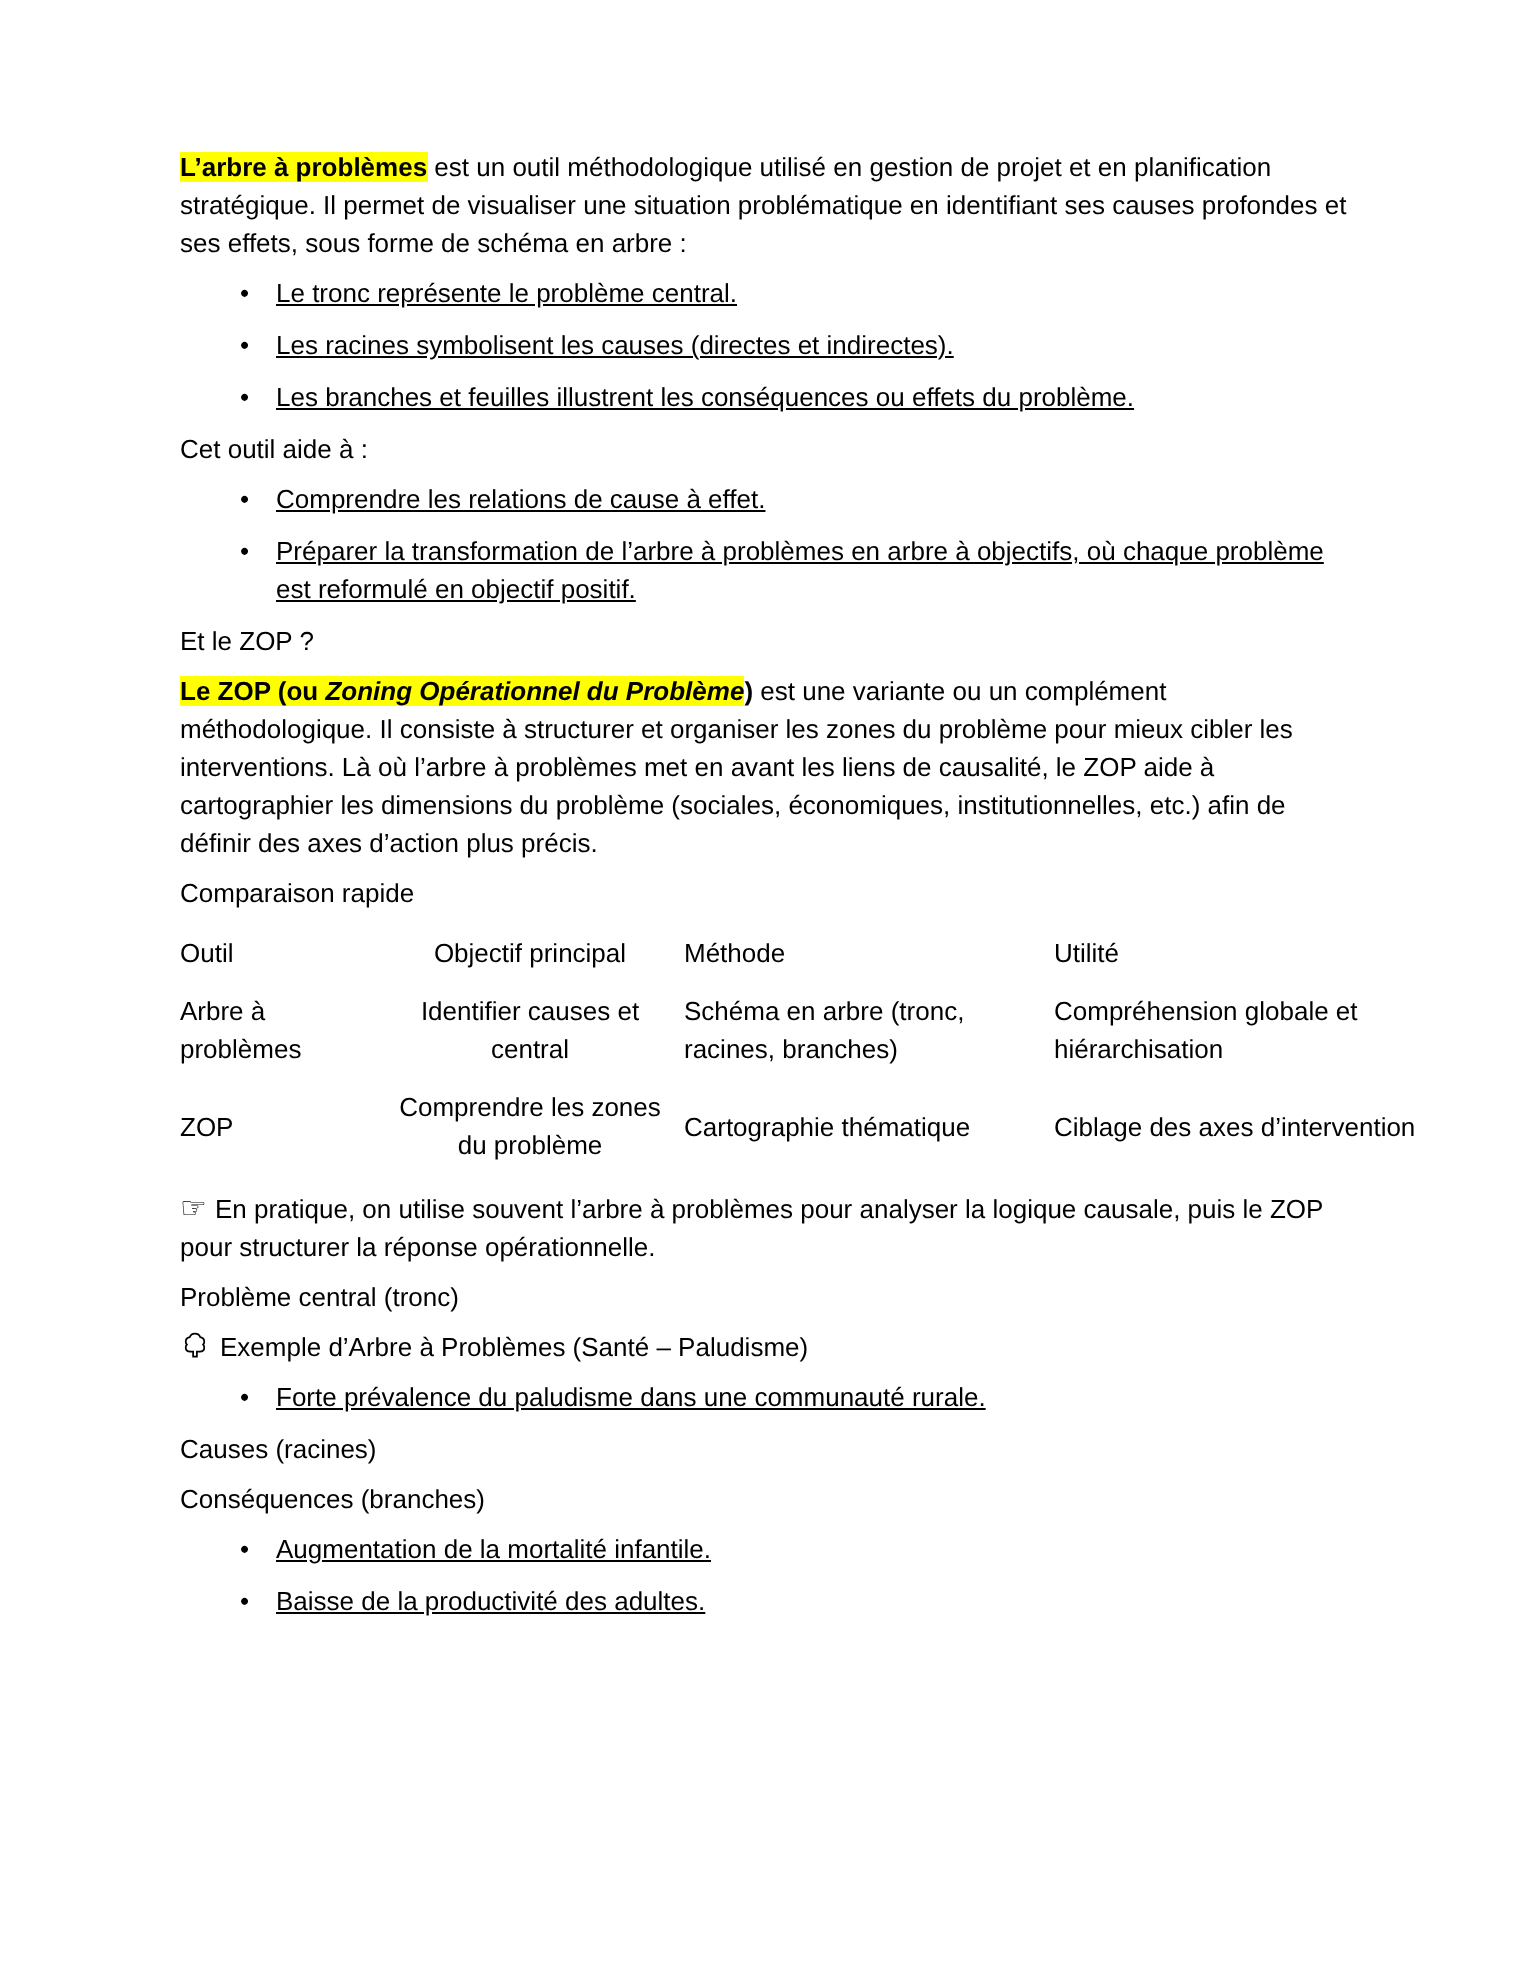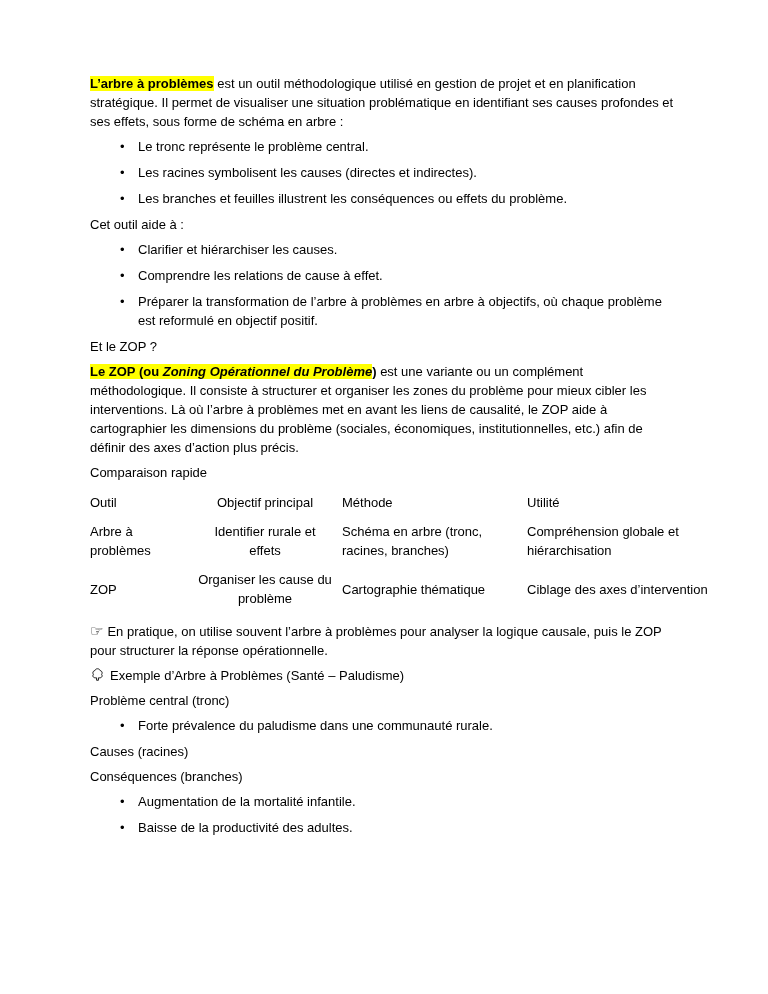--- a/index.html
+++ b/index.html
@@ -23,20 +23,21 @@
   .hl {
     background: #ffff00;
     font-weight: bold;
   }
   .hl i { }
   b.plain { font-weight: bold; }
   ul.bullets {
     list-style: none;
     margin: 0 0 6px 0;
     padding: 0;
+    text-decoration: underline;
   }
   ul.bullets li {
     position: relative;
     padding-left: 48px;
     margin: 0 0 7px 0;
   }
   ul.bullets li::before {
     content: "\2022";
     position: absolute;
     left: 30px;
@@ -76,60 +77,59 @@
   <p><mark class="hl">L’arbre à problèmes</mark><span> est un outil méthodologique utilisé en gestion de projet et en planification stratégique. Il permet de visualiser une situation problématique en identifiant ses causes profondes et ses effets, sous forme de schéma en arbre :</span></p>
 
   <ul class="bullets">
     <li>Le tronc représente le problème central.</li>
     <li>Les racines symbolisent les causes (directes et indirectes).</li>
     <li>Les branches et feuilles illustrent les conséquences ou effets du problème.</li>
   </ul>
 
   <p>Cet outil aide à :</p>
   <ul class="bullets">
-    <li>Clarifier et hiérarchiser les causes.</li>
     <li>Comprendre les relations de cause à effet.</li>
     <li>Préparer la transformation de l’arbre à problèmes en arbre à objectifs, où chaque problème est reformulé en objectif positif.</li>
   </ul>
 
   <p>Et le ZOP ?</p>
 
   <p><mark class="hl"><span>Le ZOP (ou </span><i>Zoning Opérationnel du Problème</i></mark><b class="plain">)</b><span> est une variante ou un complément méthodologique. Il consiste à structurer et organiser les zones du problème pour mieux cibler les interventions. Là où l’arbre à problèmes met en avant les liens de causalité, le ZOP aide à cartographier les dimensions du problème (sociales, économiques, institutionnelles, etc.) afin de définir des axes d’action plus précis.</span></p>
 
   <p>Comparaison rapide</p>
   <table class="cmp">
     <tbody>
       <tr>
         <td class="col1">Outil</td>
         <td class="col2">Objectif principal</td>
         <td class="col3">Méthode</td>
         <td class="col4">Utilité</td>
       </tr>
       <tr>
         <td class="col1">Arbre à problèmes</td>
-        <td class="col2">Identifier rurale et effets</td>
+        <td class="col2">Identifier causes et central</td>
         <td class="col3">Schéma en arbre (tronc, racines, branches)</td>
         <td class="col4">Compréhension globale et hiérarchisation</td>
       </tr>
       <tr>
         <td class="col1">ZOP</td>
-        <td class="col2">Organiser les cause du problème</td>
+        <td class="col2">Comprendre les zones du problème</td>
         <td class="col3">Cartographie thématique</td>
         <td class="col4">Ciblage des axes d’intervention</td>
       </tr>
     </tbody>
   </table>
 
   <p><span class="note-icon">☞</span><span>En pratique, on utilise souvent l’arbre à problèmes pour analyser la logique causale, puis le ZOP pour structurer la réponse opérationnelle.</span></p>
 
+  <p>Problème central (tronc)</p>
+
   <p><svg class="tree-svg" width="15" height="15" viewBox="0 0 24 24">
         <path d="M12 2.8c-2.1 0-3.7 1.2-4.2 2.9C6 6 4.6 7.5 4.6 9.3c0 .9.3 1.7.9 2.4-.6.6-.9 1.4-.9 2.3 0 2.1 1.7 3.3 3.7 3.3h2.2v3.9h3v-3.9h2.2c2 0 3.7-1.2 3.7-3.3 0-.9-.3-1.7-.9-2.3.6-.7.9-1.5.9-2.4 0-1.8-1.4-3.3-3.2-3.6-.5-1.7-2.1-2.9-4.2-2.9z" fill="none" stroke="#000000" stroke-width="1.4"></path>
       </svg><span>Exemple d’Arbre à Problèmes (Santé – Paludisme)</span></p>
-
-  <p>Problème central (tronc)</p>
   <ul class="bullets">
     <li>Forte prévalence du paludisme dans une communauté rurale.</li>
   </ul>
 
   <p>Causes (racines)</p>
 
   <p>Conséquences (branches)</p>
   <ul class="bullets">
     <li>Augmentation de la mortalité infantile.</li>
     <li>Baisse de la productivité des adultes.</li>

